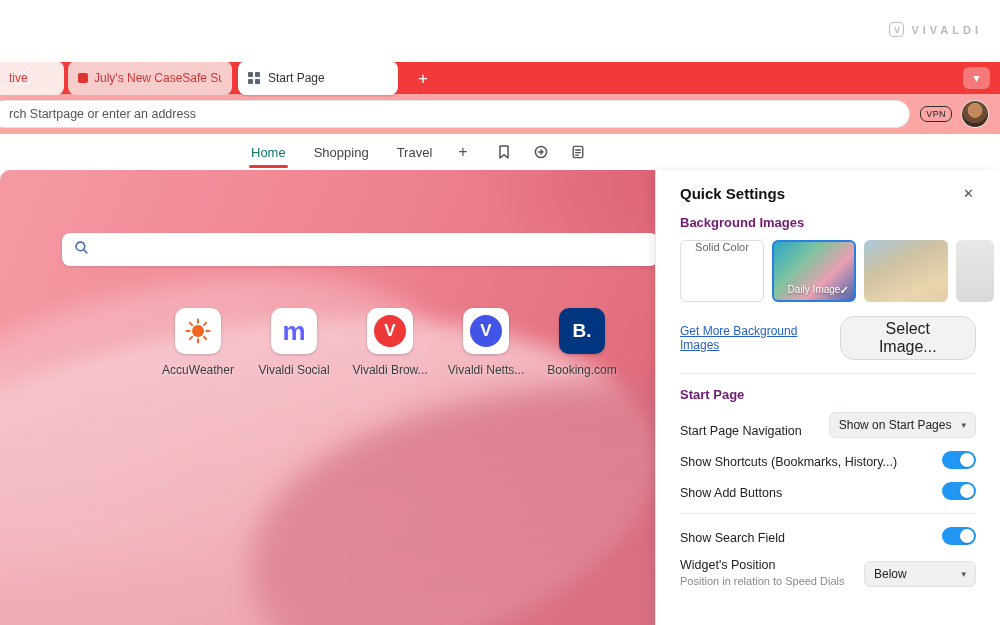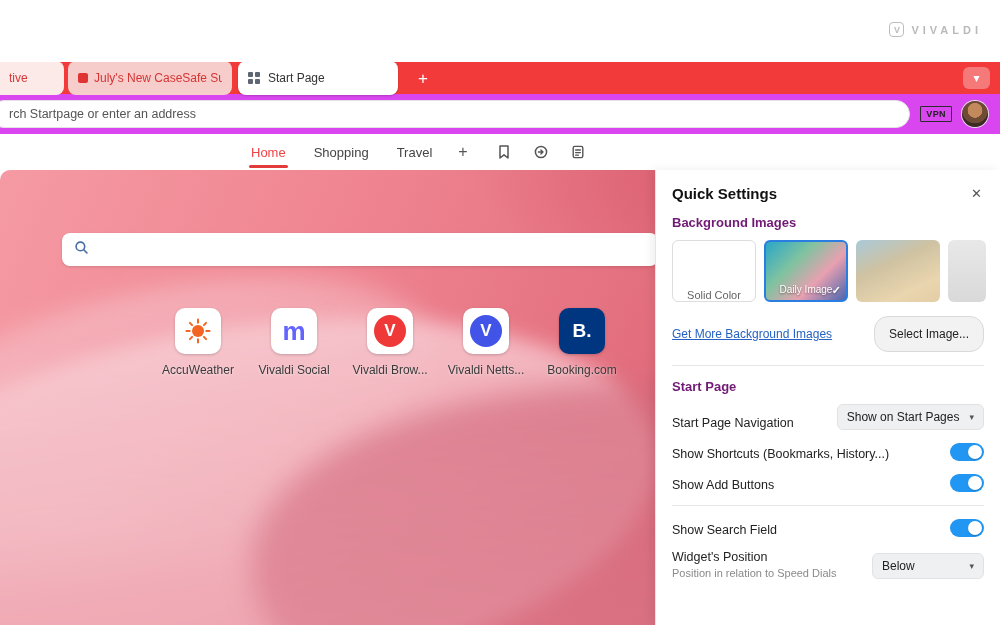--- a/index.html
+++ b/index.html
@@ -26,33 +26,33 @@
   .tab-pink .tab-label { overflow:hidden; white-space:nowrap; }
   .tab-active { width:160px; margin-left:6px; background:#fff; color:#333; gap:8px; box-shadow:0 1px 2px rgba(0,0,0,.18); }
   .grid-icon { display:grid; grid-template-columns:5px 5px; grid-gap:2px; flex:none; }
   .grid-icon i { width:5px; height:5px; background:#5d6672; border-radius:1px; display:block; }
   .newtab-btn { color:#fff; font-size:17px; line-height:1; margin-left:14px; width:22px; text-align:center; }
   .tab-spacer { flex:1; }
   .tab-menu-btn { width:27px; height:22px; border-radius:6px; background:rgba(255,255,255,.32);
     display:flex; align-items:center; justify-content:center; color:#fff; font-size:12px; }
 
   
-  .addressrow { height:40px; background:#d946ef; display:flex; align-items:center; gap:10px; padding-right:12px; }
+  .addressrow { height:40px; background:#fca5a5; display:flex; align-items:center; gap:10px; padding-right:12px; }
   .address-field { flex:1; height:28px; margin-left:-10px; background:#fff; border:1px solid #e2e2e2;
     border-radius:14px; display:flex; align-items:center; padding:0 12px 0 16px; }
   .address-input { border:none; outline:none; background:transparent; flex:1; font-size:12.5px; color:#555; font-family:inherit; }
-  .vpn-badge { border:1.7px solid #2c2c2c; border-radius:1px; font-size:9px; font-weight:bold; color:#222;
+  .vpn-badge { border:1.7px solid #2c2c2c; border-radius:7px; font-size:9px; font-weight:normal; color:#222;
     padding:2px 5px; letter-spacing:.4px; flex:none; }
   .avatar { width:26px; height:26px; border-radius:50%; flex:none; box-shadow:0 0 0 1px #e3e3e3;
     background:radial-gradient(circle at 50% 36%, #c28a5c 0 34%, #6d4b34 36% 60%, #3c2d23 62% 100%); }
 
   
   .navrow { height:36px; background:#fff; display:flex; align-items:center; padding-left:237px; }
   .nav-item { position:relative; height:100%; display:flex; align-items:center; padding:0 14px; font-size:13px; color:#444; }
-  .nav-item.active { color:#ef4444; }
+  .nav-item.active { color:#0f766e; }
   .nav-item.active::after { content:""; position:absolute; left:12px; right:12px; bottom:2px; height:3px;
     background:#e23b3b; border-radius:2px; }
   .nav-add { font-size:16px; color:#555; padding:0 12px; }
   .nav-icons { display:flex; align-items:center; gap:21px; margin-left:16px; }
   .nav-icons svg { display:block; }
 
   
   .main { position:relative; height:455px; background:#fff; }
   .wallpaper { position:absolute; inset:0; border-top-left-radius:10px; overflow:hidden;
     background:
@@ -83,43 +83,43 @@
     color:#fff; font-weight:bold; font-size:17px; }
   .badge-red { background:#ef3939; }
   .badge-blue { background:#4254e8; }
   .mastodon-glyph { color:#6364ff; font-weight:bold; font-size:26px; line-height:1; }
   .tile-navy { background:#003580; }
   .booking-glyph { color:#fff; font-weight:bold; font-size:19px; }
 
   
   .panel { position:absolute; top:0; right:0; width:345px; height:455px; background:#fff;
     border-left:1px solid #e5e5e5; box-shadow:-3px 0 10px rgba(0,0,0,.07);
-    padding:14px 16px; overflow:hidden; }
+    padding:14px 24px; overflow:hidden; }
   .panel-header { display:flex; align-items:center; justify-content:space-between; margin-bottom:12px; }
   .panel-title { font-size:15px; font-weight:bold; color:#111; margin:0; }
   .panel-close { border:none; background:none; color:#555; font-size:13px; cursor:default; padding:2px; }
   .section-h { font-size:13px; font-weight:bold; color:#701a75; margin:0 0 10px 0; }
 
   .thumbs { display:flex; gap:8px; margin-bottom:14px; width:340px; }
   .thumb { width:84px; height:62px; border-radius:6px; flex:none; position:relative; overflow:hidden; cursor:default; }
-  .thumb-solid { background:#fff; border:1px solid #ddd; display:flex; align-items:flex-end; justify-content:center; }
+  .thumb-solid { background:#fff; border:1px solid #ddd; display:flex; align-items:flex-start; justify-content:center; }
   .thumb-solid span { font-size:11px; color:#666; }
   .thumb-daily { border:2px solid #2a7de1;
     background:linear-gradient(135deg, #2aa7c7 0%, #7fc3a0 35%, #e8a0b0 65%, #4a66b0 100%); }
   .thumb-daily .thumb-caption { position:absolute; left:0; right:0; bottom:5px; text-align:center;
     color:#fff; font-size:10px; text-shadow:0 1px 2px rgba(0,0,0,.45); }
   .thumb-check { position:absolute; right:5px; bottom:3px; color:#fff; font-size:11px; font-weight:bold;
     text-shadow:0 1px 2px rgba(0,0,0,.4); }
   .thumb-beach { background:linear-gradient(155deg, #a9c9d8 0%, #cfc2a2 38%, #e9d5ae 75%, #e3cda6 100%); }
   .thumb-cut { background:linear-gradient(180deg,#e8e8e8,#d9d9d9); width:38px; }
 
   .bg-actions { display:flex; align-items:center; justify-content:space-between; margin-bottom:6px; }
   .bg-link { color:#2662c4; font-size:12px; text-decoration:underline; cursor:default; }
-  .select-image-btn { background:#f2f2f2; border:1px solid #d9d9d9; border-radius:14px; height:36px;
-    padding:0 14px; font-size:12px; color:#222; font-family:inherit; cursor:default; }
+  .select-image-btn { background:#f2f2f2; border:1px solid #d9d9d9; border-radius:14px; height:44px;
+    padding:0 14px; font-size:16px; color:#222; font-family:inherit; cursor:default; }
 
   .divider { border:none; border-top:1px solid #e6e6e6; margin:13px 0; }
 
   .row { display:flex; align-items:flex-end; justify-content:space-between; margin-bottom:13px; }
   .row-label { font-size:12.5px; color:#222; }
   .row-sub { font-size:11px; color:#8a8a8a; margin-top:3px; }
   .subtext { font-size:11.5px; color:#8a8a8a; margin:-4px 0 12px 0; }
 
   .dropdown { background:#eef0f2; border:1px solid #e0e2e4; border-radius:6px; height:26px;
     display:flex; align-items:center; gap:10px; padding:0 9px; font-size:12px; color:#222; cursor:default; flex:none; }

